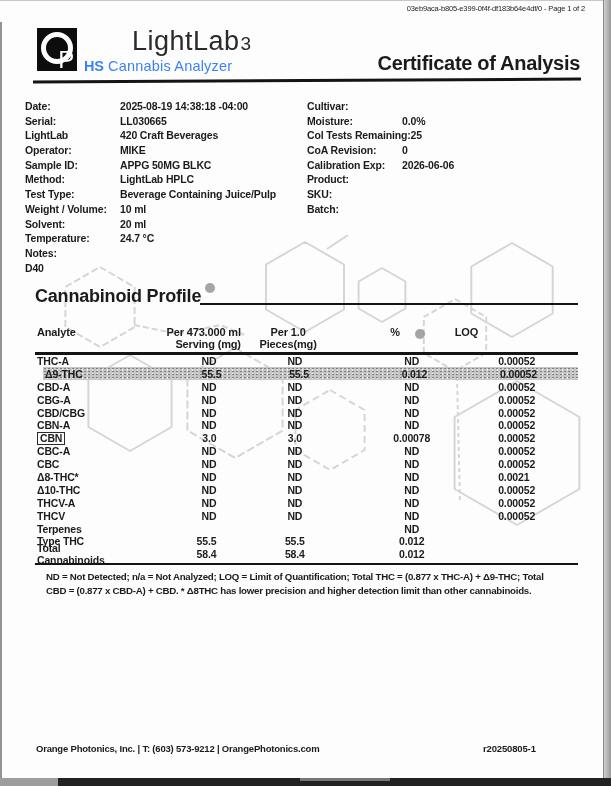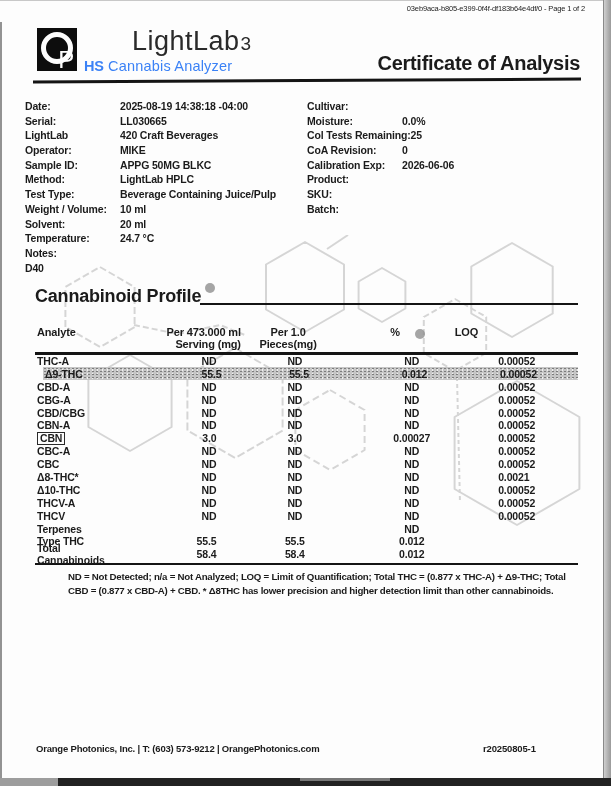--- a/index.html
+++ b/index.html
@@ -57,21 +57,21 @@
     margin-left: 8px;
   }
   .tbottom-rule{height:2px;background:#141414;margin-top:2px;}
   .c0{width:125px;text-align:left;padding-left:2px;}
   .c1{width:80px;text-align:right;}
   .c2{width:95px;text-align:center;}
   .c3{width:120px;text-align:center;}
   .c4{width:123px;text-align:left;padding-right:1px;}
   .box{display:inline-block;border:1.2px solid #2a2a2a;padding:0 2px;line-height:10.5px;}
 
-  .footnote{position:absolute;left:68px;top:570px;width:505px;font-size:9.7px;font-weight:700;line-height:13.5px;letter-spacing:-0.25px;z-index:1;}
+  .footnote{position:absolute;left:46px;top:570px;width:505px;font-size:9.7px;font-weight:700;line-height:13.5px;letter-spacing:-0.25px;z-index:1;}
 
   .footer-company{position:absolute;left:36px;top:743px;font-size:9.5px;font-weight:700;letter-spacing:-0.2px;}
   .footer-rev{position:absolute;left:483px;top:743px;font-size:9.5px;font-weight:700;}
 </style>
 </head>
 <body>
 
 <div class="page">
 
   <div class="edge-top"></div>
@@ -182,21 +182,21 @@
           <div class="c0">CBN-A</div>
           <div class="c1">ND</div>
           <div class="c2">ND</div>
           <div class="c3">ND</div>
           <div class="c4">0.00052</div>
         </div>
         <div class="trow">
           <div class="c0"><span class="box">CBN</span></div>
           <div class="c1">3.0</div>
           <div class="c2">3.0</div>
-          <div class="c3">0.00027</div>
+          <div class="c3">0.00078</div>
           <div class="c4">0.00052</div>
         </div>
         <div class="trow">
           <div class="c0">CBC-A</div>
           <div class="c1">ND</div>
           <div class="c2">ND</div>
           <div class="c3">ND</div>
           <div class="c4">0.00052</div>
         </div>
         <div class="trow">

